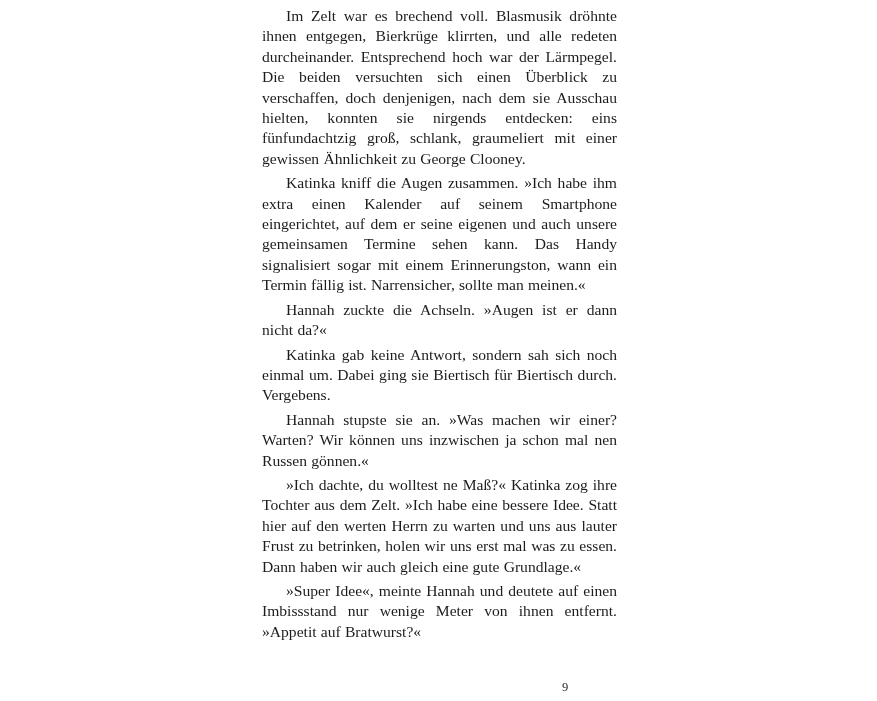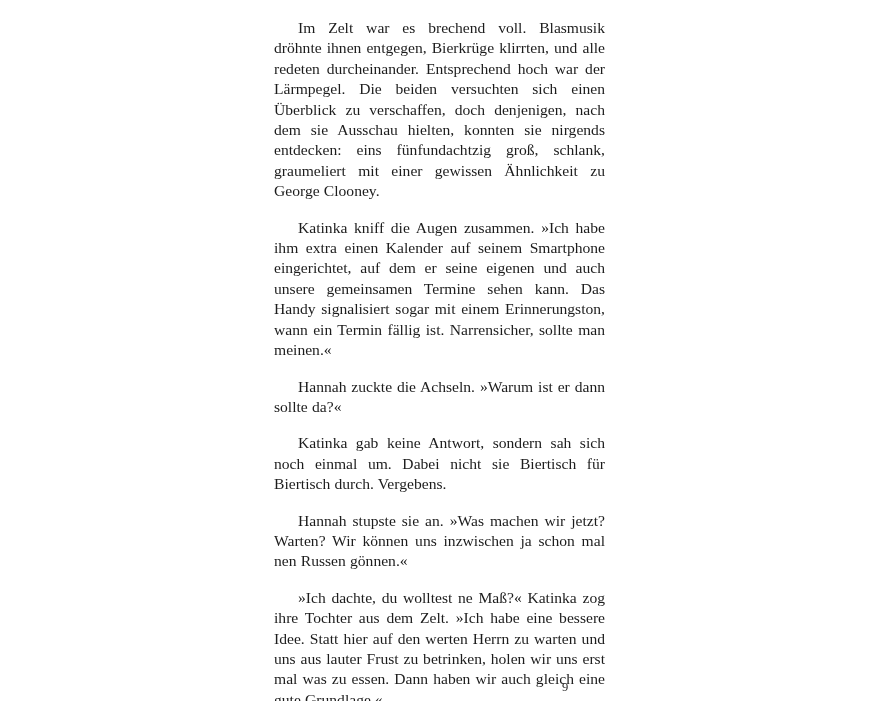--- a/index.html
+++ b/index.html
@@ -22,21 +22,21 @@
     position: absolute;
     left: 258px;
     top: 2px;
     width: 363px;
     font-size: 15.6px;
     line-height: 20.4px;
     text-align: justify;
     text-justify: inter-word;
   }
   .text-column p {
-    margin: 16px;
+    margin: 4px;
     padding: 0;
     text-indent: 24px;
     hyphens: auto;
     -webkit-hyphens: auto;
     word-spacing: 0.02em;
   }
   .page-number {
     position: absolute;
     left: 540px;
     top: 680px;
@@ -47,20 +47,20 @@
     color: #2a2a2a;
   }
 </style>
 </head>
 <body>
 
 <div class="book-page">
   <div class="text-column">
     <p lang="de">Im Zelt war es brechend voll. Blasmusik dröhnte ihnen entgegen, Bierkrüge klirrten, und alle redeten durcheinander. Entsprechend hoch war der Lärmpegel. Die beiden versuchten sich einen Überblick zu verschaffen, doch denjenigen, nach dem sie Ausschau hielten, konnten sie nirgends entdecken: eins fünfundachtzig groß, schlank, graumeliert mit einer gewissen Ähnlichkeit zu George Clooney.</p>
     <p lang="de">Katinka kniff die Augen zusammen. »Ich habe ihm extra einen Kalender auf seinem Smartphone eingerichtet, auf dem er seine eigenen und auch unsere gemeinsamen Termine sehen kann. Das Handy signalisiert sogar mit einem Erinnerungston, wann ein Termin fällig ist. Narrensicher, sollte man meinen.«</p>
-    <p lang="de">Hannah zuckte die Achseln. »Warum ist er dann sollte da?«</p>
-    <p lang="de">Katinka gab keine Antwort, sondern sah sich noch einmal um. Dabei nicht sie Biertisch für Biertisch durch. Vergebens.</p>
-    <p lang="de">Hannah stupste sie an. »Was machen wir jetzt? Warten? Wir können uns inzwischen ja schon mal nen Russen gönnen.«</p>
+    <p lang="de">Hannah zuckte die Achseln. »Augen ist er dann nicht da?«</p>
+    <p lang="de">Katinka gab keine Antwort, sondern sah sich noch einmal um. Dabei ging sie Biertisch für Biertisch durch. Vergebens.</p>
+    <p lang="de">Hannah stupste sie an. »Was machen wir einer? Warten? Wir können uns inzwischen ja schon mal nen Russen gönnen.«</p>
     <p lang="de">»Ich dachte, du wolltest ne Maß?« Katinka zog ihre Tochter aus dem Zelt. »Ich habe eine bessere Idee. Statt hier auf den werten Herrn zu warten und uns aus lauter Frust zu betrinken, holen wir uns erst mal was zu essen. Dann haben wir auch gleich eine gute Grundlage.«</p>
     <p lang="de">»Super Idee«, meinte Hannah und deutete auf einen Imbissstand nur wenige Meter von ihnen entfernt. »Appetit auf Bratwurst?«</p>
   </div>
   <div class="page-number">9</div>
 </div>
 
 </body></html>

